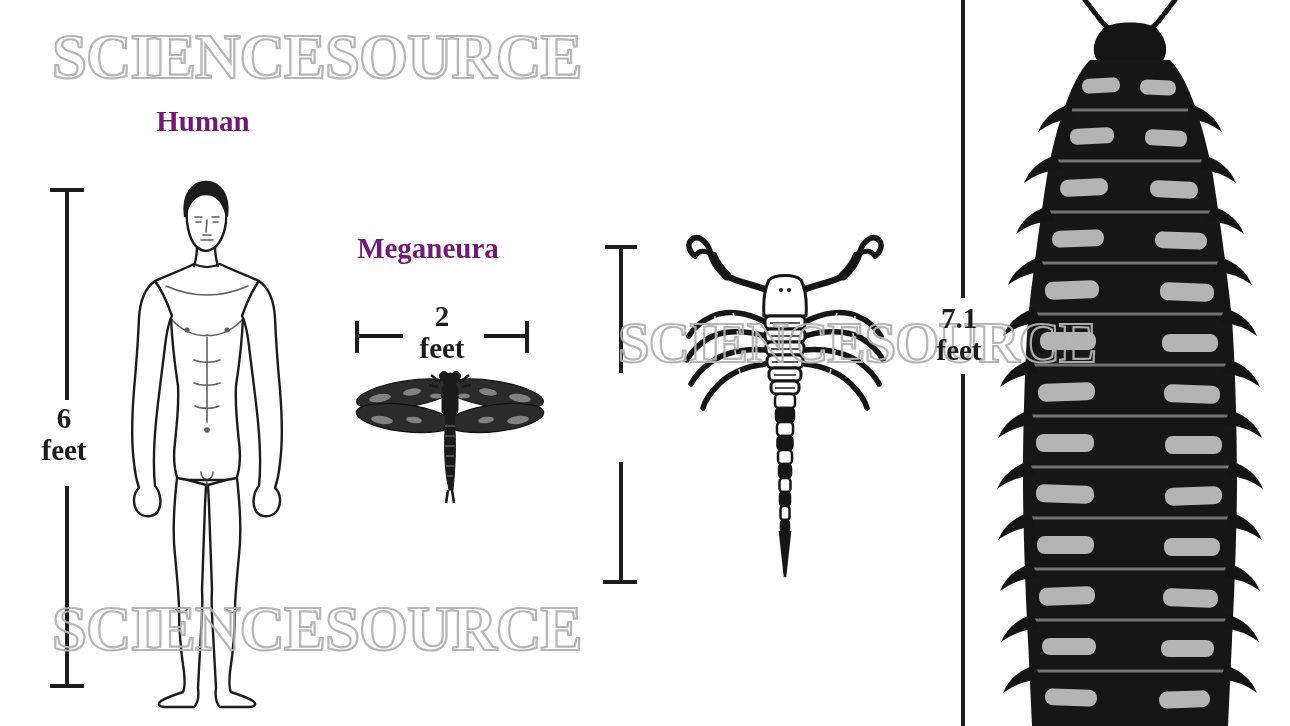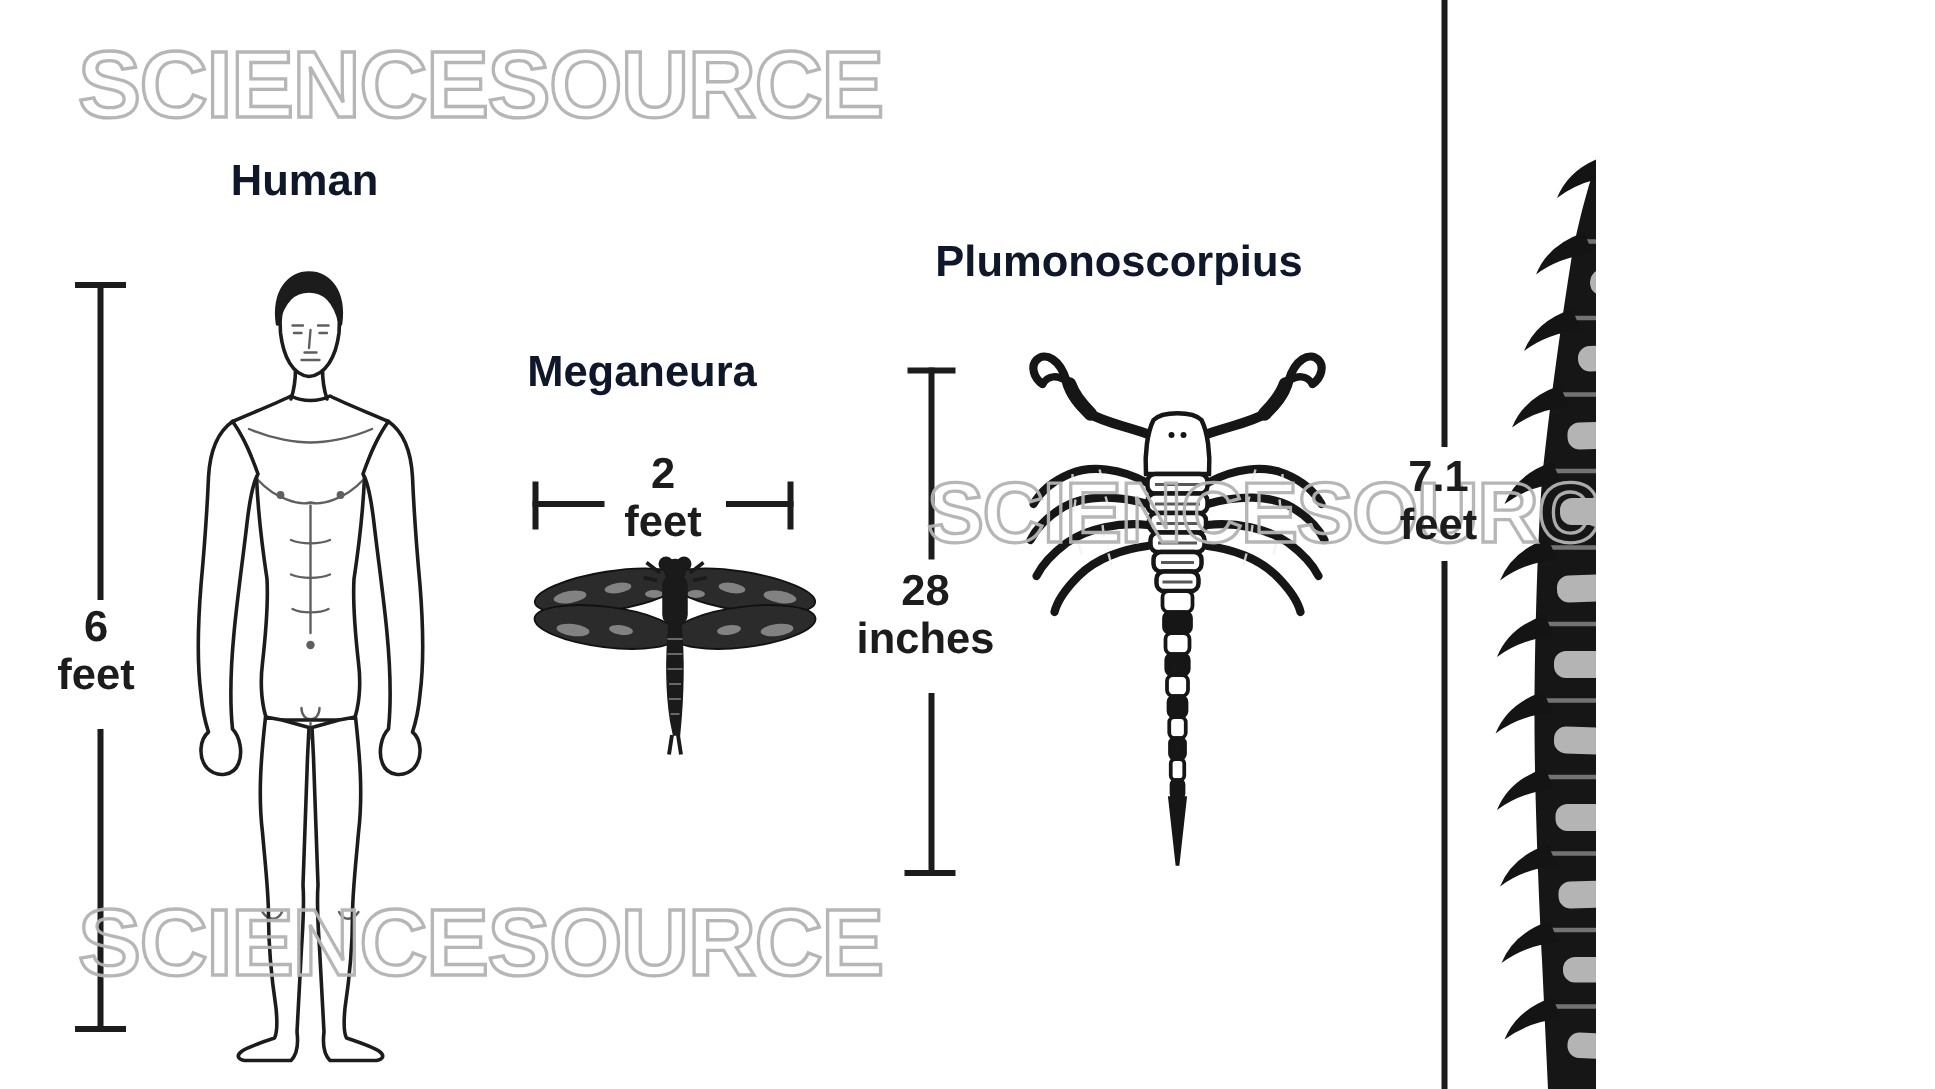--- a/index.html
+++ b/index.html
@@ -1,31 +1,31 @@
 <!DOCTYPE html>
 <html><head>
 <meta charset="utf-8">
 <style>
   html,body{margin:0;padding:0;background:#ffffff;}
   .stage{
-    position:relative;width:1064px;height:726px;background:#ffffff;overflow:hidden;
-    font-family:Liberation Sans, sans-serif;color:#1c1c1c;
+    position:relative;width:1290px;height:726px;background:#ffffff;overflow:hidden;
+    font-family:Liberation Serif, serif;color:#1c1c1c;
   }
   
   .watermark{
     position:absolute;white-space:nowrap;font-weight:bold;line-height:1;
     color:transparent;-webkit-text-stroke:2.2px #b3b3b3;
     text-shadow:none;opacity:.95;z-index:6;pointer-events:none;letter-spacing:-1px;
   }
   .wm-top{left:52px;top:26px;font-size:63px;}
   .wm-mid{left:618px;top:314px;font-size:57px;}
   .wm-bottom{left:52px;top:598px;font-size:63px;}
   
   .lbl{
-    position:absolute;font-size:29px;font-weight:bold;color:#0f172a;
+    position:absolute;font-size:29px;font-weight:bold;color:#701a75;
     transform:translateX(-50%);white-space:nowrap;z-index:7;line-height:1.1;
   }
   .measure{
     position:absolute;font-size:29px;font-weight:bold;color:#1c1c1c;
     transform:translateX(-50%);text-align:center;z-index:7;line-height:1.12;
   }
   .measure span{display:block;}
   
   .bar{position:absolute;background:#1c1c1c;z-index:5;}
   
@@ -35,33 +35,28 @@
 <body>
 
 <div class="stage">
 
   <div class="watermark wm-top">SCIENCESOURCE</div>
   <div class="watermark wm-mid">SCIENCESOURCE</div>
   <div class="watermark wm-bottom">SCIENCESOURCE</div>
 
   <div class="lbl" style="left:203px;top:106px;">Human</div>
   <div class="lbl" style="left:428px;top:233px;">Meganeura</div>
-  <div class="lbl" style="left:746px;top:160px;">Plumonoscorpius</div>
 
   <div class="measure" style="left:64px;top:402px;">
     <span>6</span>
     <span>feet</span>
   </div>
   <div class="measure" style="left:442px;top:300px;">
     <span>2</span>
     <span>feet</span>
-  </div>
-  <div class="measure" style="left:617px;top:378px;">
-    <span>28</span>
-    <span>inches</span>
   </div>
   <div class="measure" style="left:959px;top:302px;">
     <span>7.1</span>
     <span>feet</span>
   </div>
 
   <div class="bar" style="left:50px;top:188px;width:34px;height:4px;"></div>
   <div class="bar" style="left:65px;top:188px;width:4px;height:212px;"></div>
   <div class="bar" style="left:65px;top:486px;width:4px;height:200px;"></div>
   <div class="bar" style="left:50px;top:684px;width:34px;height:4px;"></div>

